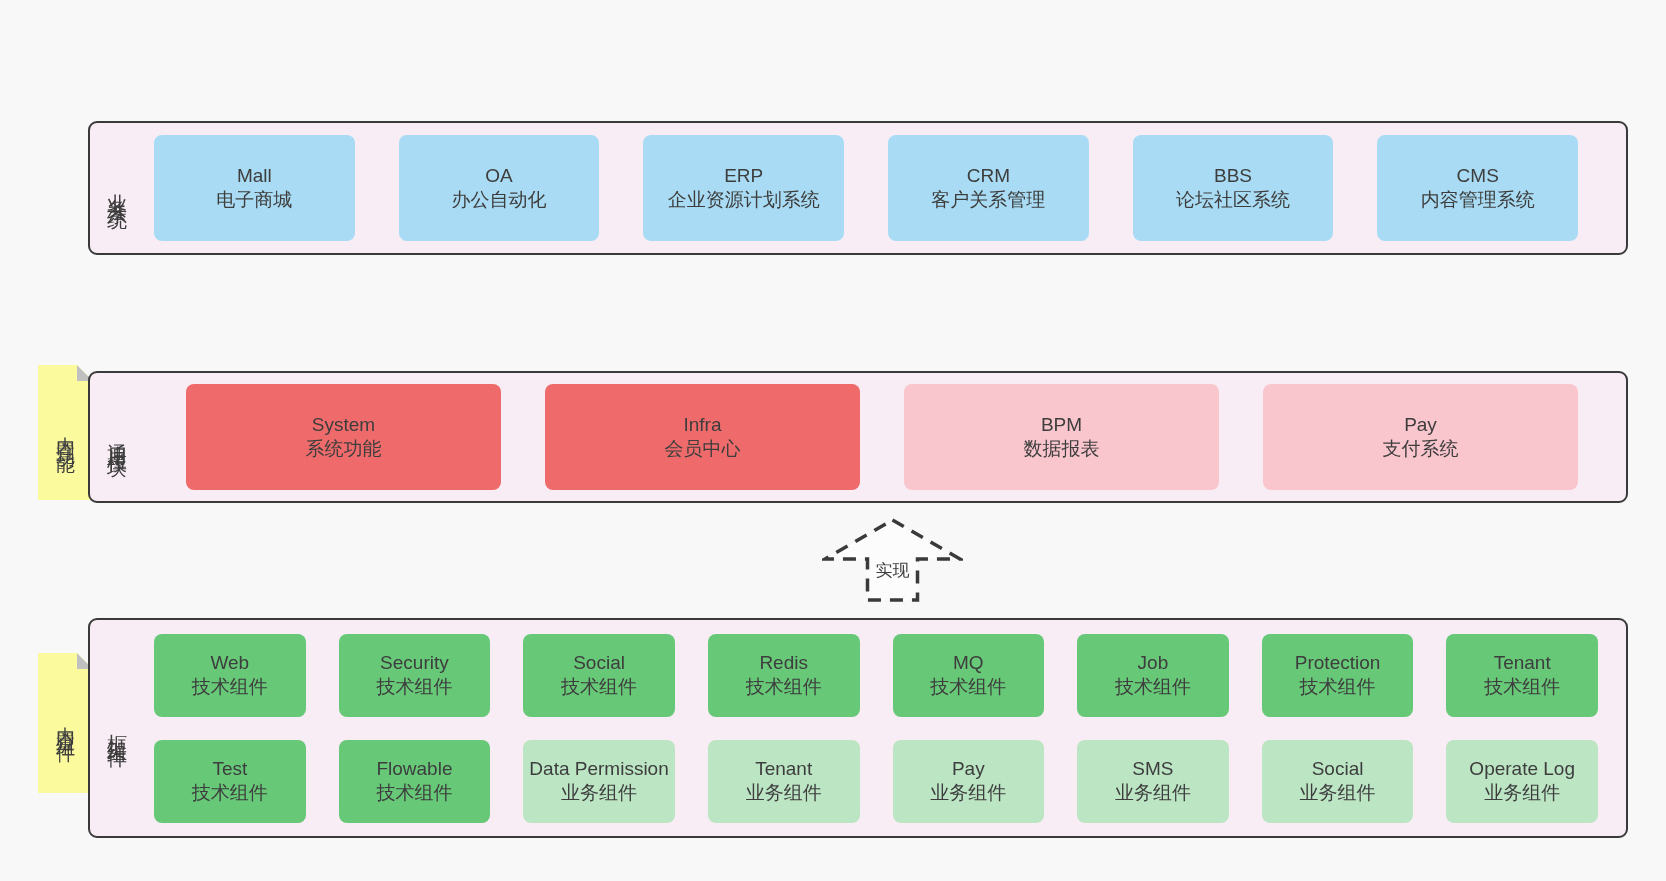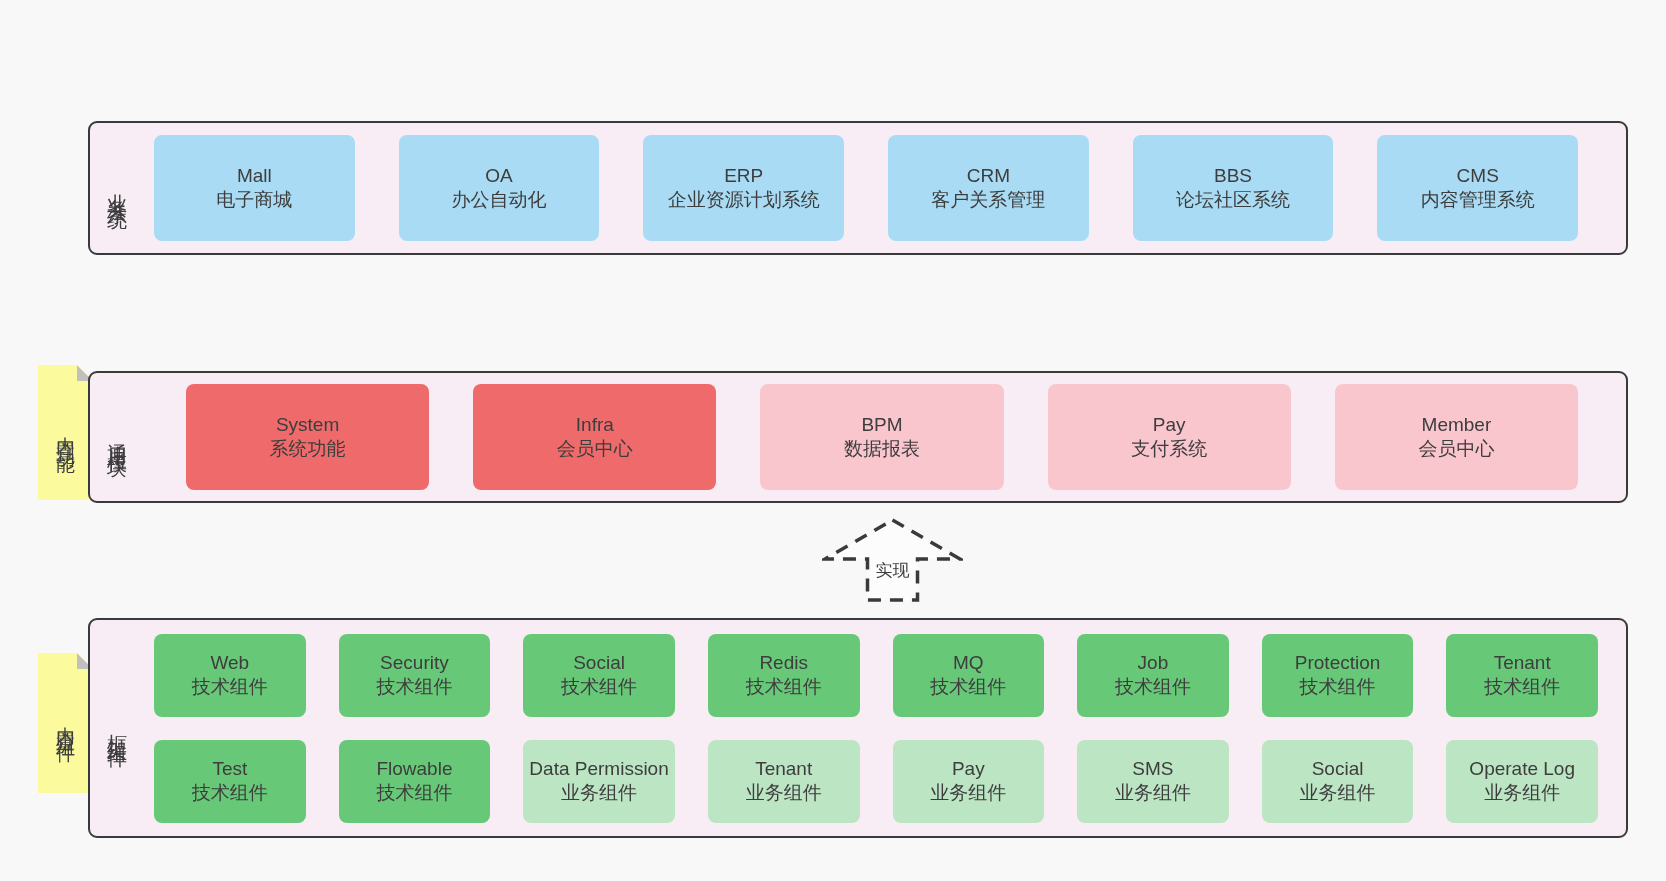--- a/index.html
+++ b/index.html
@@ -136,24 +136,20 @@
         <span>会员中心</span>
       </div>
       <div class="box pink">
         <span>BPM</span>
         <span>数据报表</span>
       </div>
       <div class="box pink">
         <span>Pay</span>
         <span>支付系统</span>
       </div>
-      <div class="box pink">
-        <span>Member</span>
-        <span>会员中心</span>
-      </div>
     </div>
   </section>
 
   <div class="arrow" style="left:822px; top:517px;">
     <svg width="141" height="86" viewBox="0 0 141 86">
       <polygon points="70.5,3 138,42 95.5,42 95.5,83 45.5,83 45.5,42 3,42" fill="#fcfcfc" stroke="#3a3a3a" stroke-width="3.5" stroke-dasharray="13 9"></polygon>
     </svg>
     <div class="arrow-label">实现</div>
   </div>
 

